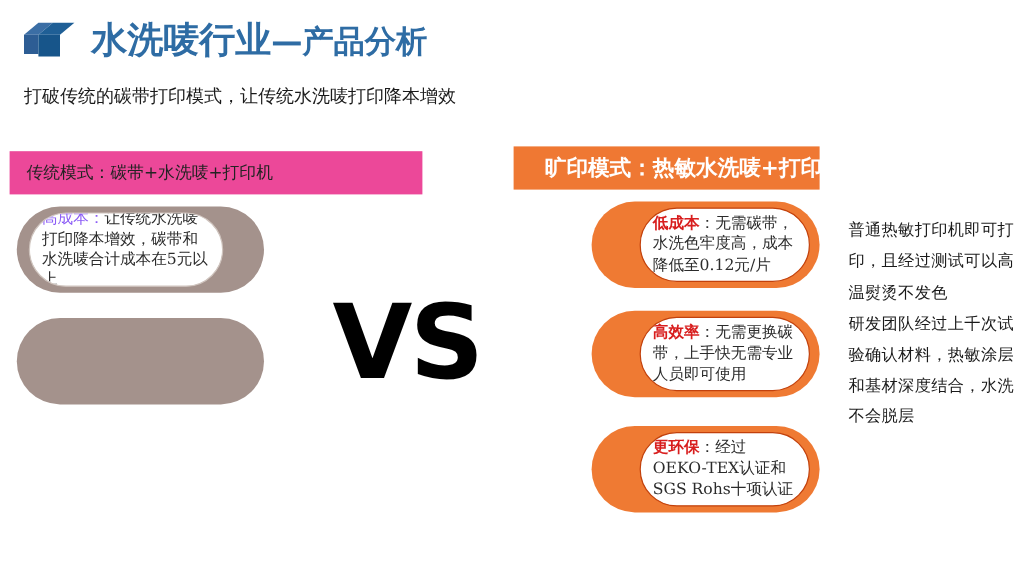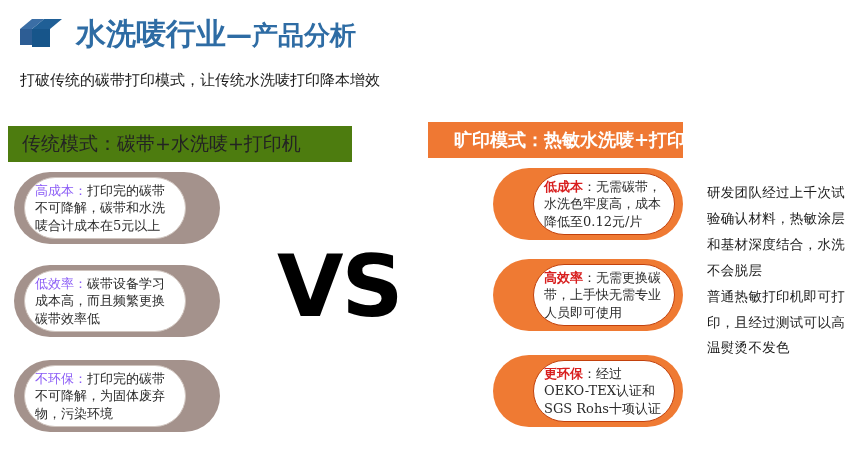--- a/index.html
+++ b/index.html
@@ -65,24 +65,24 @@
     height: 36px;
     display: flex;
     align-items: center;
     box-sizing: border-box;
     white-space: nowrap;
   }
   .hdr-left {
     left: 8px;
     top: 126px;
     width: 344px;
-    background: #4d7c0f;
+    background: #ec4899;
     padding-left: 14px;
     color: #232323;
-    font-size: 19px;
+    font-size: 14px;
     font-family: "DejaVu Serif", "Liberation Serif", serif;
   }
   .hdr-right {
     left: 428px;
     top: 122px;
     width: 255px;
     background: #ef7833;
     padding-left: 26px;
     color: #ffffff;
     font-size: 18px;
@@ -199,37 +199,28 @@
   </div>
 
   <div class="subtitle">打破传统的碳带打印模式，让传统水洗唛打印降本增效</div>
 
   <div class="hdr hdr-left">传统模式：碳带+水洗唛+打印机</div>
   <div class="hdr hdr-right">旷印模式：热敏水洗唛+打印机</div>
 
   <div class="pill pill-left pill-l1">
     <div class="pill-outer"></div>
     <div class="pill-inner">
-      <div class="pill-text"><span class="lead">高成本：</span><span>打印完的碳带不可降解，碳带和水洗唛合计成本在5元以上</span></div>
+      <div class="pill-text"><span class="lead">高成本：</span><span>让传统水洗唛打印降本增效，碳带和水洗唛合计成本在5元以上</span></div>
     </div>
   </div>
 
   <div class="pill pill-left pill-l2">
     <div class="pill-outer"></div>
-    <div class="pill-inner">
-      <div class="pill-text"><span class="lead">低效率：</span><span>碳带设备学习成本高，而且频繁更换碳带效率低</span></div>
-    </div>
-  </div>
-
-  <div class="pill pill-left pill-l3">
-    <div class="pill-outer"></div>
-    <div class="pill-inner">
-      <div class="pill-text"><span class="lead">不环保：</span><span>打印完的碳带不可降解，为固体废弃物，污染环境</span></div>
-    </div>
-  </div>
+  </div>
+
 
   <div class="vs">VS</div>
 
   <div class="pill pill-right pill-r1">
     <div class="pill-outer"></div>
     <div class="pill-inner">
       <div class="pill-text"><span class="lead">低成本</span><span>：无需碳带，水洗色牢度高，成本降低至0.12元/片</span></div>
     </div>
   </div>
 
@@ -241,17 +232,17 @@
   </div>
 
   <div class="pill pill-right pill-r3">
     <div class="pill-outer"></div>
     <div class="pill-inner">
       <div class="pill-text"><span class="lead">更环保</span><span>：经过OEKO-TEX认证和SGS Rohs十项认证</span></div>
     </div>
   </div>
 
   <div class="notes">
+    <p class="note-para">普通热敏打印机即可打印，且经过测试可以高温熨烫不发色</p>
     <p class="note-para">研发团队经过上千次试验确认材料，热敏涂层和基材深度结合，水洗不会脱层</p>
-    <p class="note-para">普通热敏打印机即可打印，且经过测试可以高温熨烫不发色</p>
   </div>
 
 </div>
 
 </body></html>

